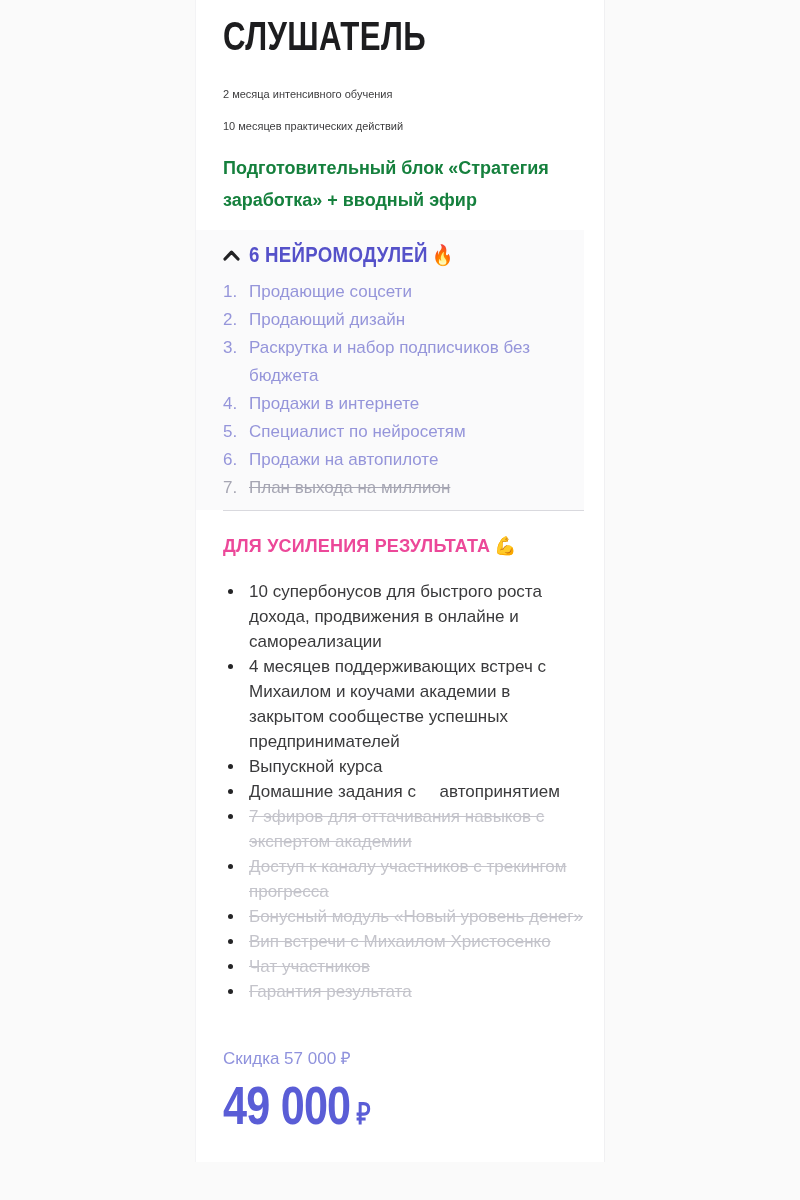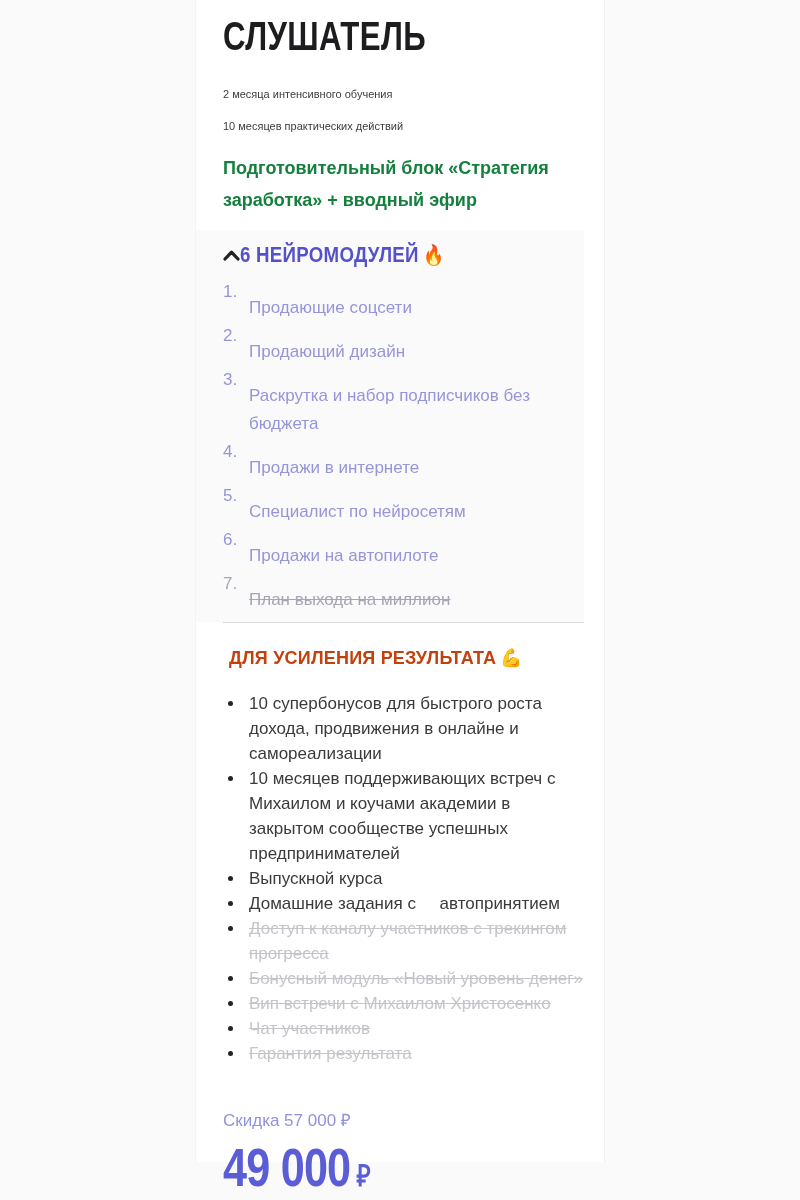--- a/index.html
+++ b/index.html
@@ -27,35 +27,35 @@
     border-left:1px solid #f3f3f5;border-right:1px solid #f0f0f2;
   }
   .title{
     margin:0 0 22px;font-size:40px;line-height:1;font-weight:700;color:#1d1d1f;
     transform:scaleX(.78);transform-origin:0 50%;white-space:nowrap;letter-spacing:.5px;
   }
   .duration{margin:0 0 10px;}
   .duration div{font-size:11px;line-height:32px;color:#3c3c3e;}
   .intro{width:345px;margin:0 0 14px;font-size:18px;line-height:32px;font-weight:700;color:#15803d;}
   .accordion{margin:0 0 0 -27px;padding:12px 0 8px 27px;background:#fafafb;}
-  .acc-header{display:flex;align-items:center;margin:0 0 10px;cursor:pointer;}
+  .acc-header{display:flex;align-items:center;gap:9px;margin:0 0 10px;cursor:pointer;}
   .chev{flex:0 0 auto;display:block;}
   .acc-title-wrap{
     display:inline-block;transform:scaleX(.85);transform-origin:0 50%;white-space:nowrap;
     font-size:22px;font-weight:700;color:var(--accent);letter-spacing:.3px;
   }
   .acc-title-wrap .emoji{font-size:20px;font-weight:400;margin-left:6px;}
   .module-list{list-style:none;margin:0;padding:0;}
   .module-list li{display:flex;font-size:17px;line-height:28px;color:var(--list-purple);}
   .module-list .num{width:26px;flex:0 0 auto;}
-  .module-list .mlabel{flex:1;margin-top:16px;}
+  .module-list .mlabel{flex:1;}
   .module-list .mlabel.struck{text-decoration:line-through;color:var(--struck-dark);}
   .module-list .num.muted{color:var(--struck-dark);}
   .divider{border:0;border-top:1px solid var(--divider);margin:0 0 24px;}
-  .boost-title{margin:0 6px 22px;font-size:18px;font-weight:700;color:#c2410c;letter-spacing:.2px;}
+  .boost-title{margin:0 0 22px;font-size:18px;font-weight:700;color:#ec4899;letter-spacing:.2px;}
   .boost-title .emoji{font-size:18px;font-weight:400;margin-left:4px;}
   .bonus-list{list-style:none;margin:0;padding:0;}
   .bonus-list li{position:relative;padding-left:26px;font-size:17px;line-height:25px;color:#3a3a3c;}
   .bonus-list .dot{position:absolute;left:5px;top:10px;width:5px;height:5px;border-radius:50%;background:#242426;}
   .bonus-list .blabel.struck{color:var(--struck-gray);text-decoration:line-through;}
   .discount{margin:44px 0 0;font-size:17px;line-height:22px;color:var(--discount-purple);}
   .price-row{display:flex;align-items:baseline;margin-top:8px;}
   .price-current{
     display:inline-block;transform:scaleX(.8);transform-origin:0 100%;white-space:nowrap;
     color:var(--price-purple);font-weight:700;margin-right:-36px;
@@ -130,33 +130,37 @@
 
     <ul class="bonus-list">
 
         <li>
           <span class="dot"></span>
           <span class="blabel">10 супербонусов для быстрого роста дохода, продвижения в онлайне и самореализации</span>
         </li>
 
         <li>
           <span class="dot"></span>
-          <span class="blabel">10 месяцев поддерживающих встреч с Михаилом и коучами академии в закрытом сообществе успешных предпринимателей</span>
+          <span class="blabel">4 месяцев поддерживающих встреч с Михаилом и коучами академии в закрытом сообществе успешных предпринимателей</span>
         </li>
 
         <li>
           <span class="dot"></span>
           <span class="blabel">Выпускной курса</span>
         </li>
 
         <li>
           <span class="dot"></span>
           <span class="blabel">Домашние задания с &nbsp;&nbsp;&nbsp;&nbsp;автопринятием</span>
         </li>
 
+        <li>
+          <span class="dot"></span>
+          <span class="blabel struck">7 эфиров для оттачивания навыков с экспертом академии</span>
+        </li>
 
         <li>
           <span class="dot"></span>
           <span class="blabel struck">Доступ к каналу участников с трекингом прогресса</span>
         </li>
 
 
 
         <li>
           <span class="dot"></span>

